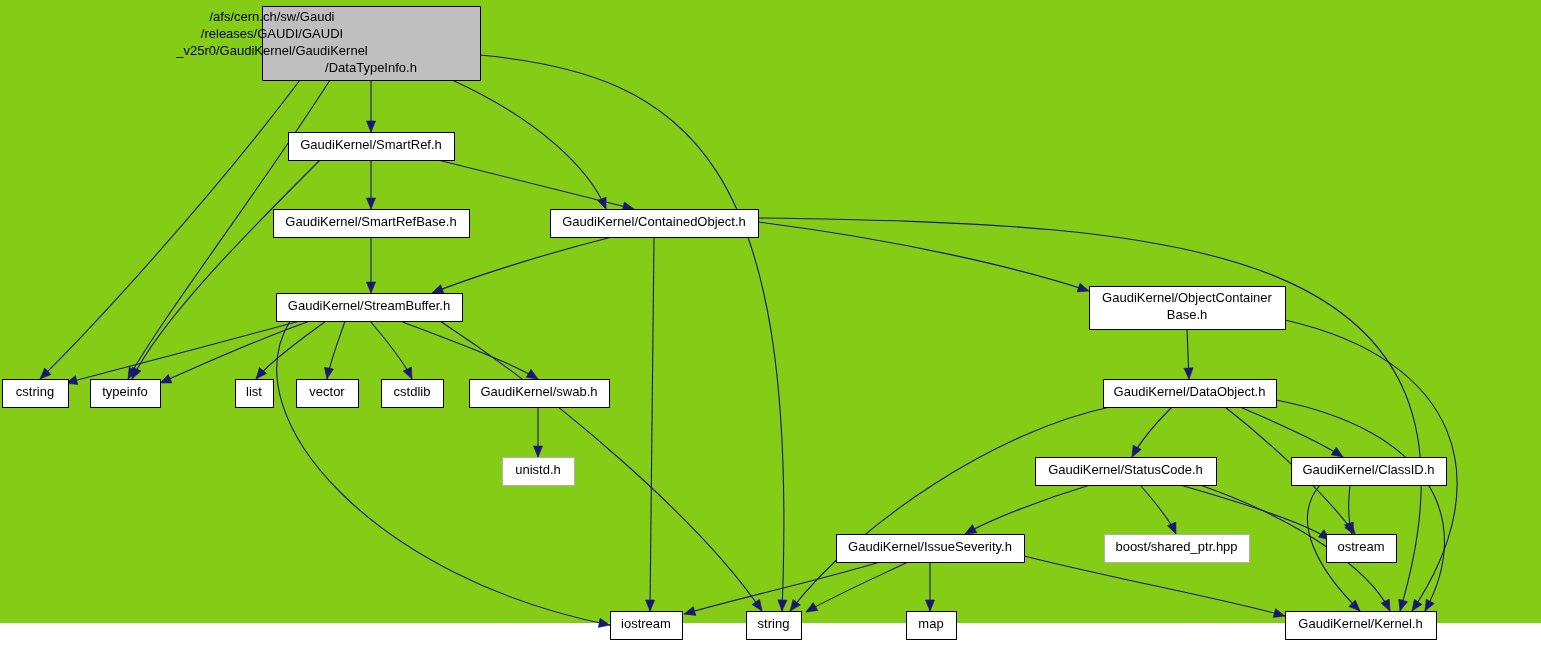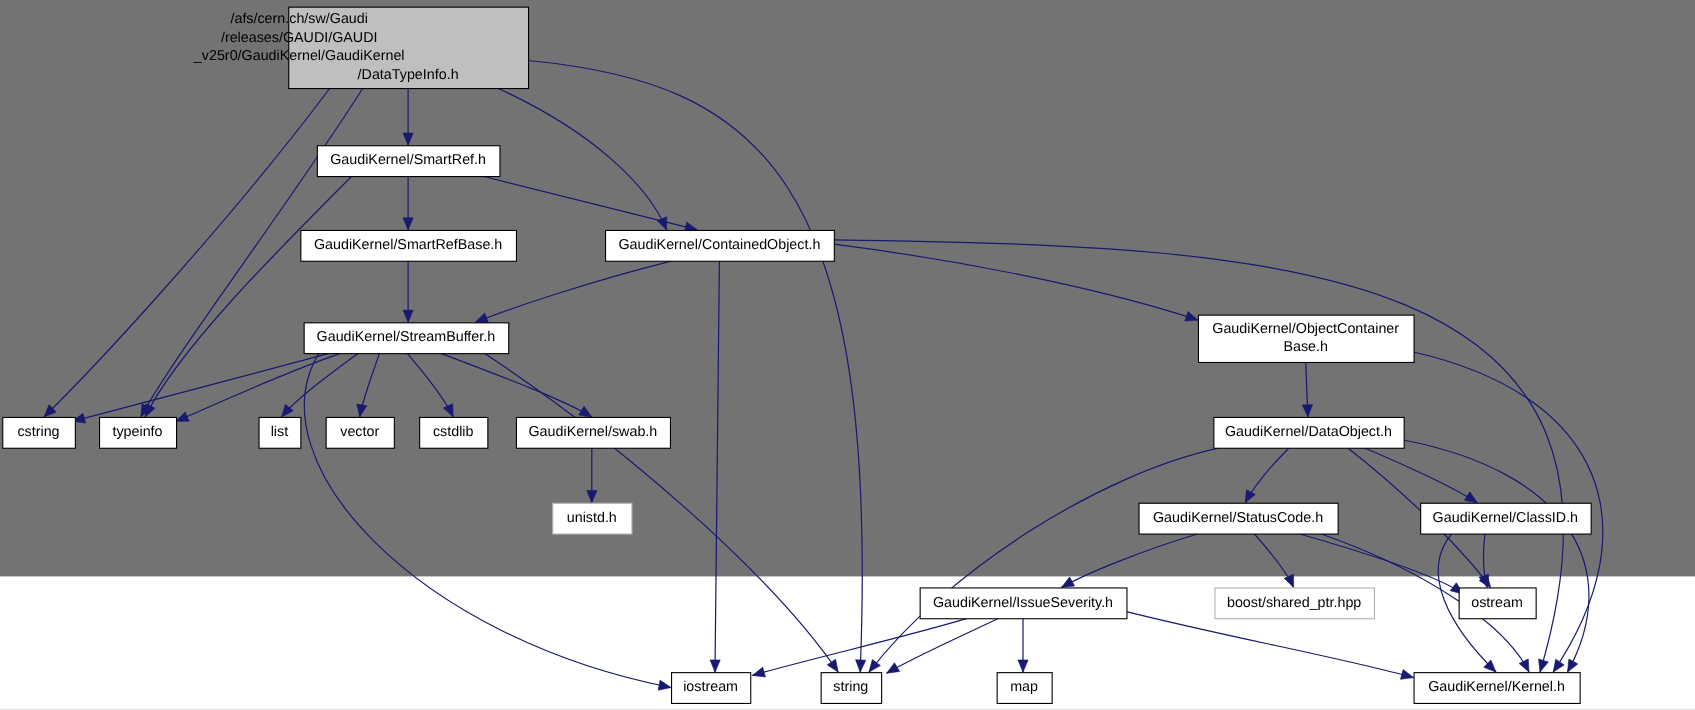--- a/index.html
+++ b/index.html
@@ -9,22 +9,22 @@
   }
   body {
     width: 1541px;
     height: 645px;
     font-family: "Liberation Sans", sans-serif;
     overflow: hidden;
   }
   #graph-root {
     position: relative;
     width: 1541px;
-    height: 524px;
-    background: #737373;
+    height: 623px;
+    background: #84cc16;
   }
   svg#depgraph {
     display: block;
     width: 1541px;
     height: 645px;
   }
   .node-box {
     fill: #ffffff;
     stroke: #000000;
     stroke-width: 1px;

